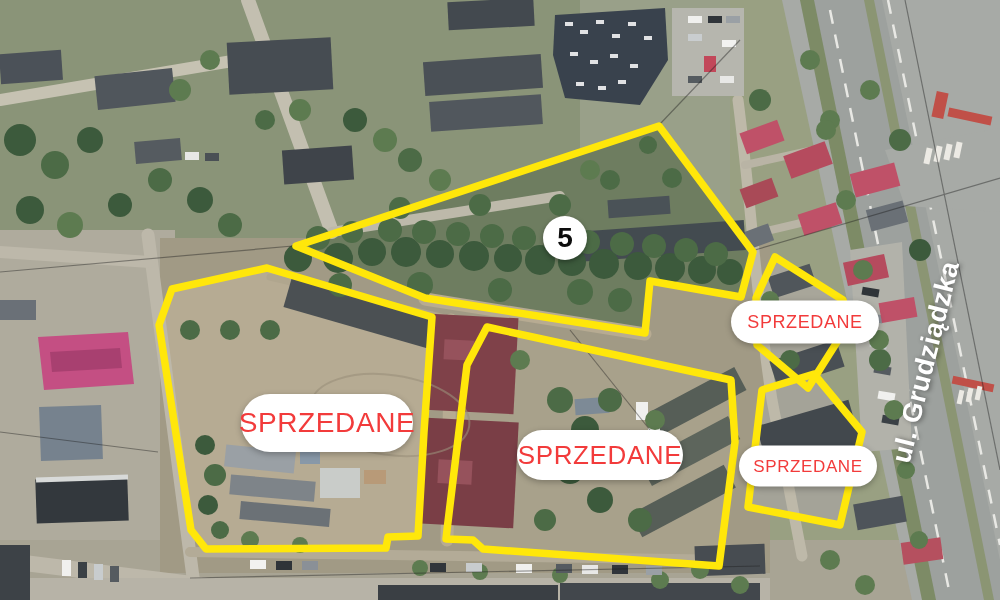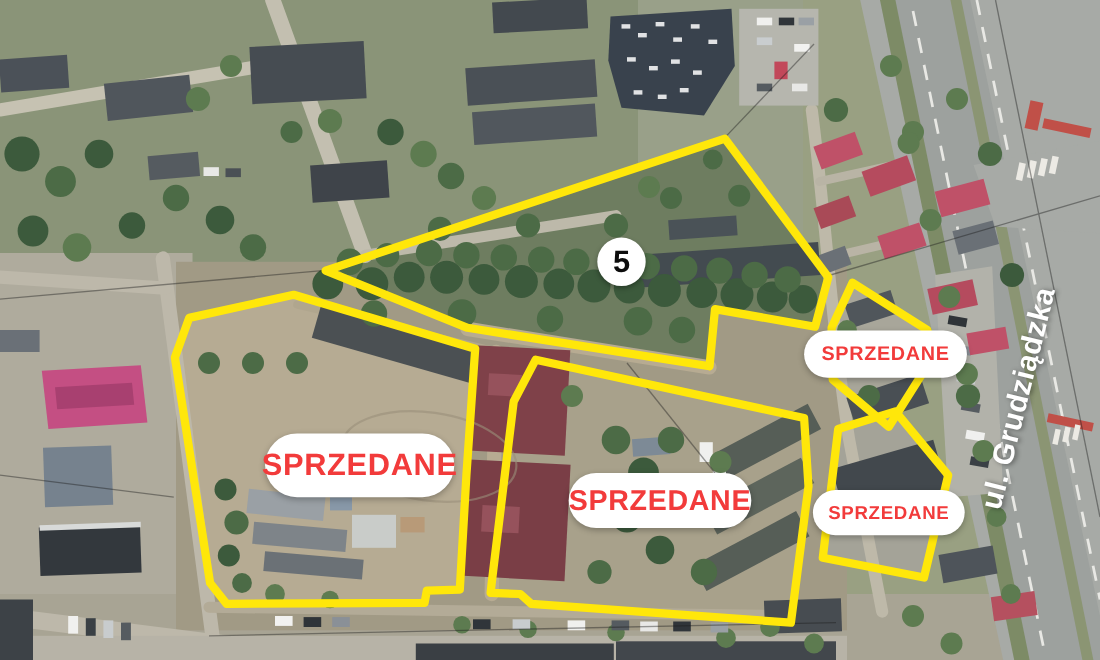--- a/index.html
+++ b/index.html
@@ -1,21 +1,21 @@
 <!DOCTYPE html>
 <html><head>
 <meta charset="utf-8">
 <style>
   html,body{margin:0;padding:0;background:#222;}
   .stage{position:relative;width:1000px;height:600px;overflow:hidden;
          font-family:"Liberation Sans",sans-serif;background:#99a089;}
   .stage svg{position:absolute;left:0;top:0;}
   .outline{fill:none;stroke:#FFE70A;stroke-width:7.5;stroke-linejoin:round;stroke-linecap:round;}
   .pill{position:absolute;transform:translate(-50%,-50%);background:#fff;border-radius:999px;
-        display:flex;align-items:center;justify-content:center;color:#F23B3B;font-weight:700;
+        display:flex;align-items:center;justify-content:center;color:#F23B3B;font-weight:400;
         letter-spacing:.6px;box-shadow:0 2px 6px rgba(0,0,0,.28);white-space:nowrap;}
   .pill-left{left:327px;top:423px;width:172px;height:58px;font-size:28px;}
   .pill-middle{left:600px;top:455px;width:166px;height:50px;font-size:26px;}
   .pill-topright{left:805px;top:322px;width:148px;height:43px;font-size:18px;}
   .pill-bottomright{left:808px;top:466px;width:138px;height:41px;font-size:17px;}
   .marker5{position:absolute;left:565px;top:238px;width:44px;height:44px;border-radius:50%;
            background:#fff;transform:translate(-50%,-50%);display:flex;align-items:center;justify-content:center;
            color:#0d0d0d;font-size:28px;font-weight:700;box-shadow:0 2px 5px rgba(0,0,0,.35);}
   .street{position:absolute;left:926px;top:362px;transform:translate(-50%,-50%) rotate(-76deg);
           color:#fff;font-size:27px;font-weight:700;letter-spacing:.5px;white-space:nowrap;

